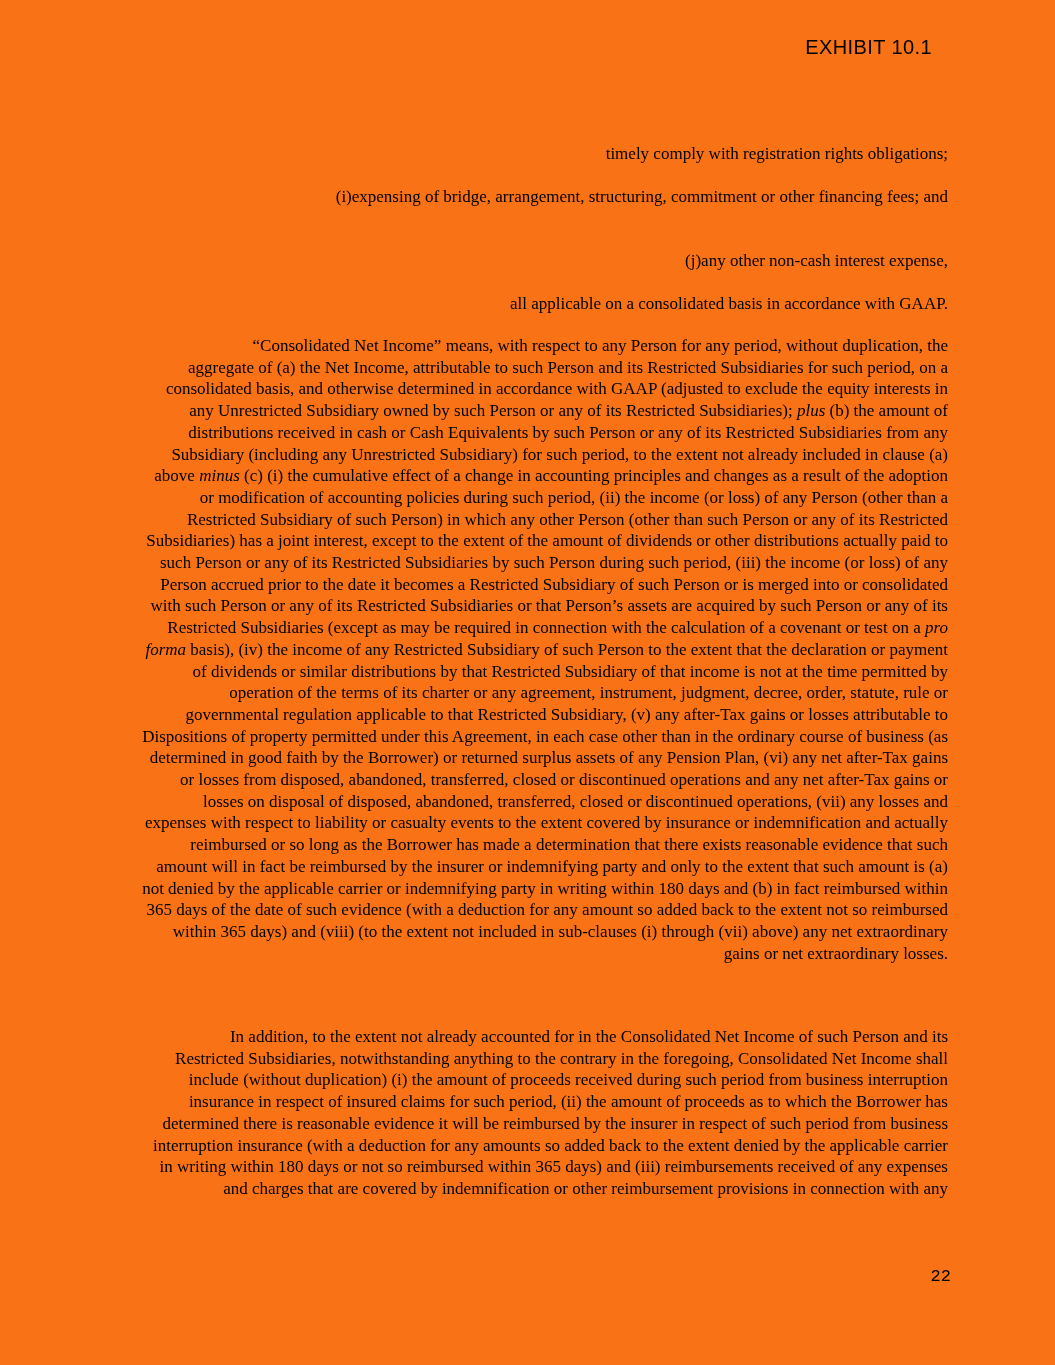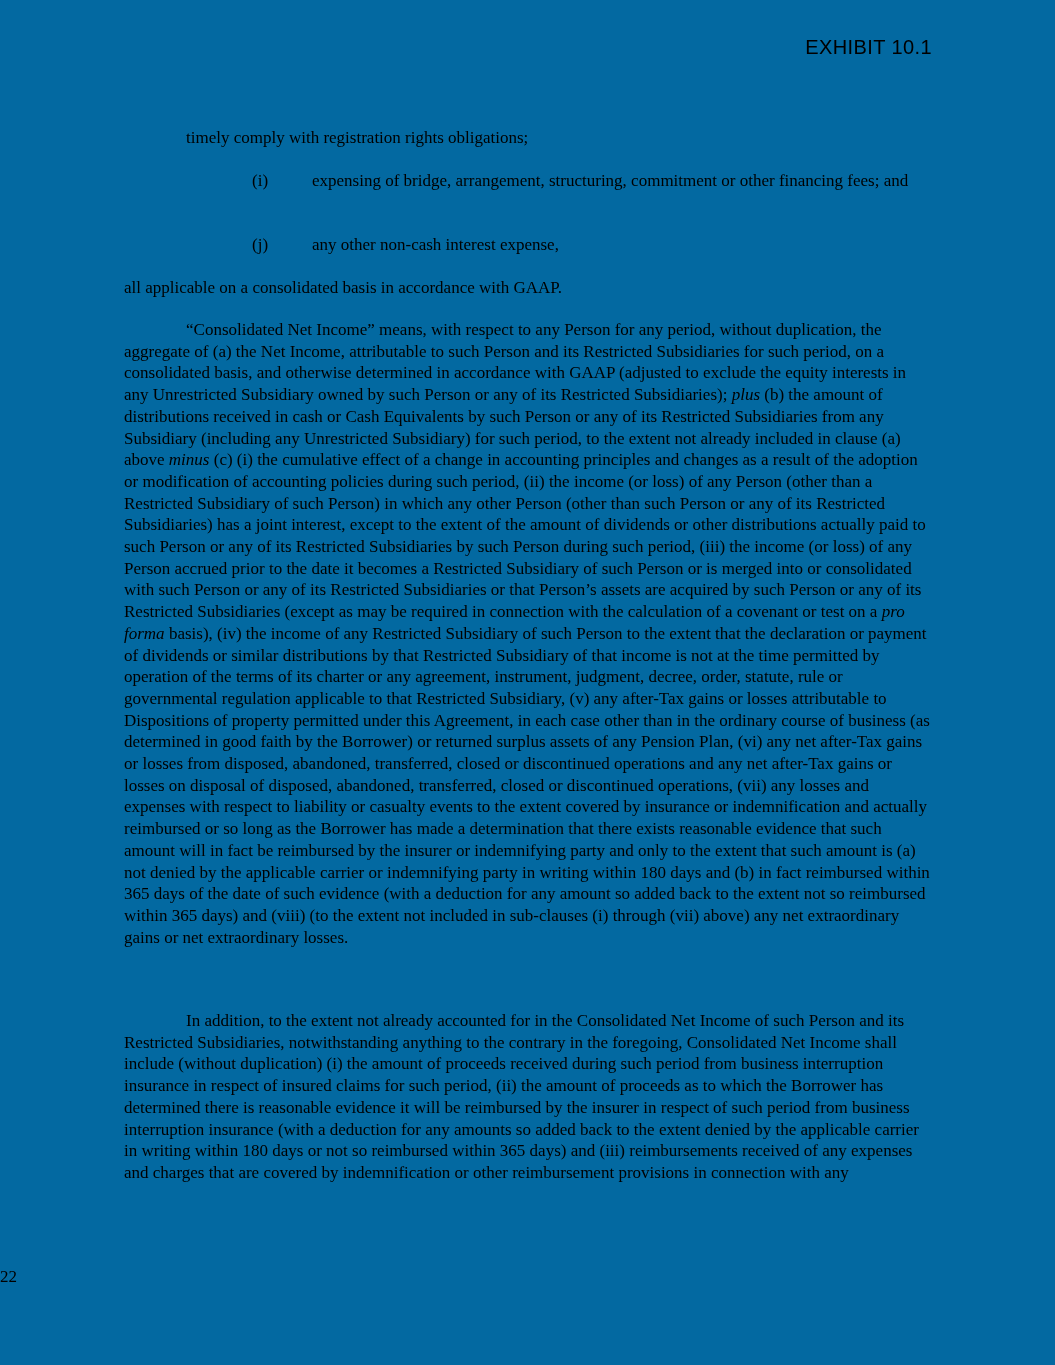--- a/index.html
+++ b/index.html
@@ -4,39 +4,39 @@
 <style>
   html, body {
     margin: 0;
     padding: 0;
     background: #ffffff;
   }
   .page {
     position: relative;
     width: 1055px;
     height: 1365px;
-    background: #0369a1;
+    background: #f97316;
     color: #000000;
     font-family: "Liberation Serif", "DejaVu Serif", serif;
     font-size: 17px;
     line-height: 21.7px;
     overflow: hidden;
   }
   .content {
     position: absolute;
     left: 124px;
     top: 0;
     width: 808px;
     height: 100%;
   }
   .content p {
-    margin: 0;
+    margin: 16px;
     position: absolute;
     width: 808px;
-    text-align: left;
+    text-align: right;
   }
   .exhibit-label {
     position: absolute;
     top: 37px;
     right: 0;
     font-family: "Liberation Sans", "DejaVu Sans", sans-serif;
     font-size: 20px;
     letter-spacing: 0.4px;
     text-align: right;
   }
@@ -60,21 +60,22 @@
   .p-wrapup { top: 277px; }
   .p-definition { top: 319px; text-indent: 62px; }
   .p-addition { top: 1010px; text-indent: 62px; }
   .u { }
   .i { font-style: italic; }
   .page-number {
     position: absolute;
     top: 1266px;
     left: 0;
     width: 951px;
-    text-align: left;
+    text-align: right;
+    font-family: Liberation Mono, monospace;
   }
 </style>
 </head>
 <body>
 
 <div class="page">
   <div class="content">
 
     <div class="exhibit-label">EXHIBIT 10.1</div>
 

